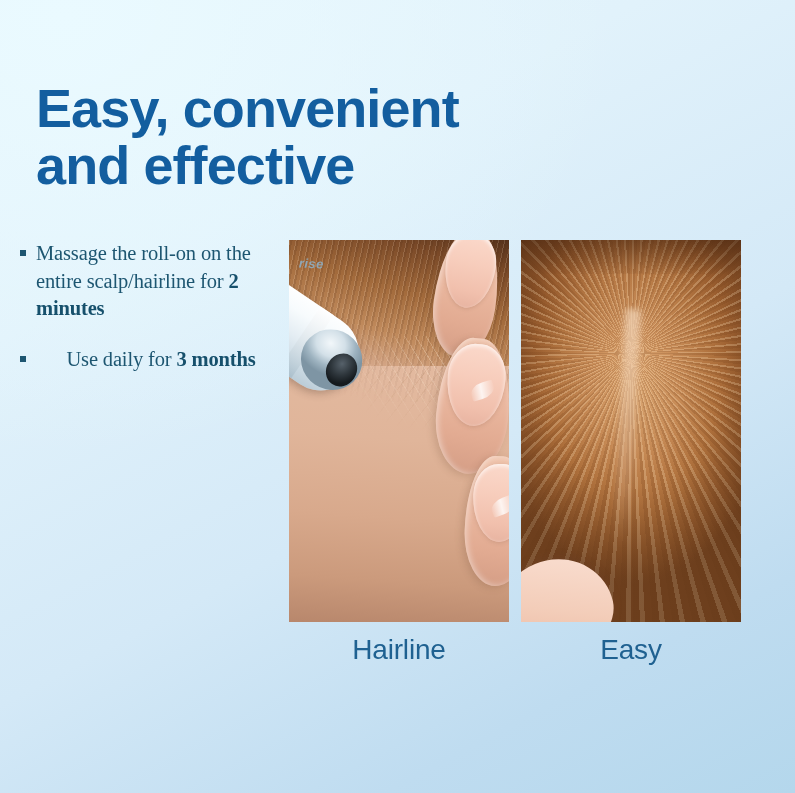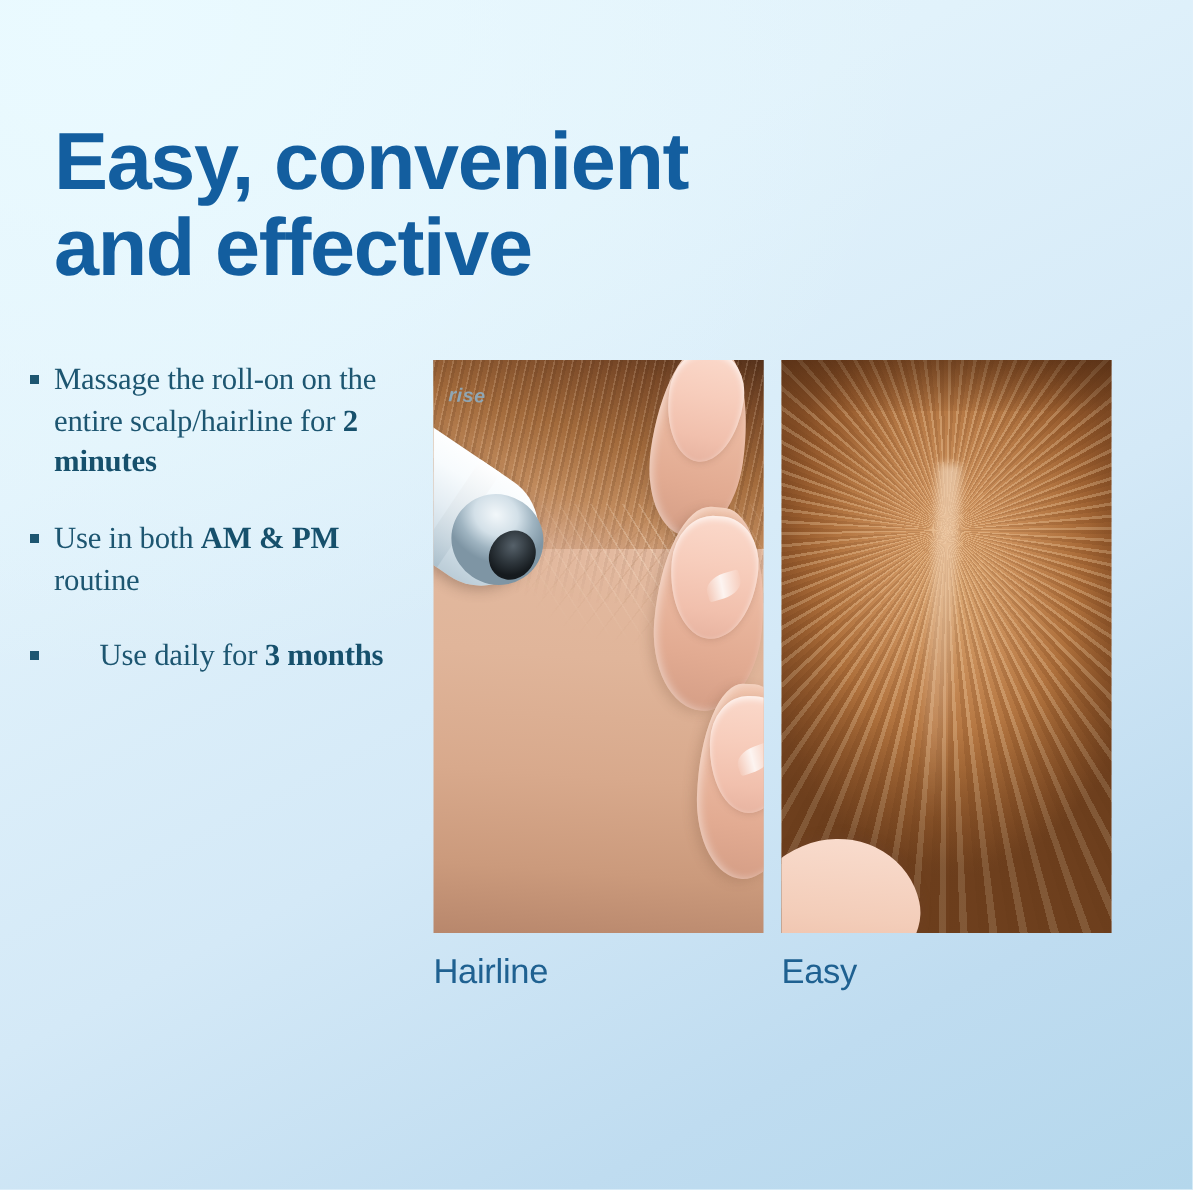--- a/index.html
+++ b/index.html
@@ -270,42 +270,38 @@
   .caption-row {
     position: absolute;
     left: 289px;
     top: 634px;
     width: 452px;
     display: flex;
     gap: 12px;
   }
   .caption {
     width: 220px;
-    text-align: left;
-    font-size: 23px;
+    text-align: center;
+    font-size: 28px;
     color: #1f6191;
     letter-spacing: -0.2px;
   }
 </style>
 </head>
 <body>
 
 <div class="promo-card">
 
   <h1 class="headline">Easy, convenient
 and effective</h1>
 
   <ul class="steps-list">
     <li class="step-item">
       <span class="step-bullet"></span>
       <span class="step-text">Massage the roll-on on the entire scalp/hairline for <b>2 minutes</b></span>
-    </li>
-    <li class="step-item">
-      <span class="step-bullet"></span>
-      <span class="step-text">Use in both <b>AM &amp; PM</b> routine</span>
     </li>
     <li class="step-item">
       <span class="step-bullet"></span>
       <span class="step-text">Use daily for <b>3 months</b></span>
     </li>
   </ul>
 
   <div class="photo-pair">
 
     <div class="photo-frame ph-hairline">

